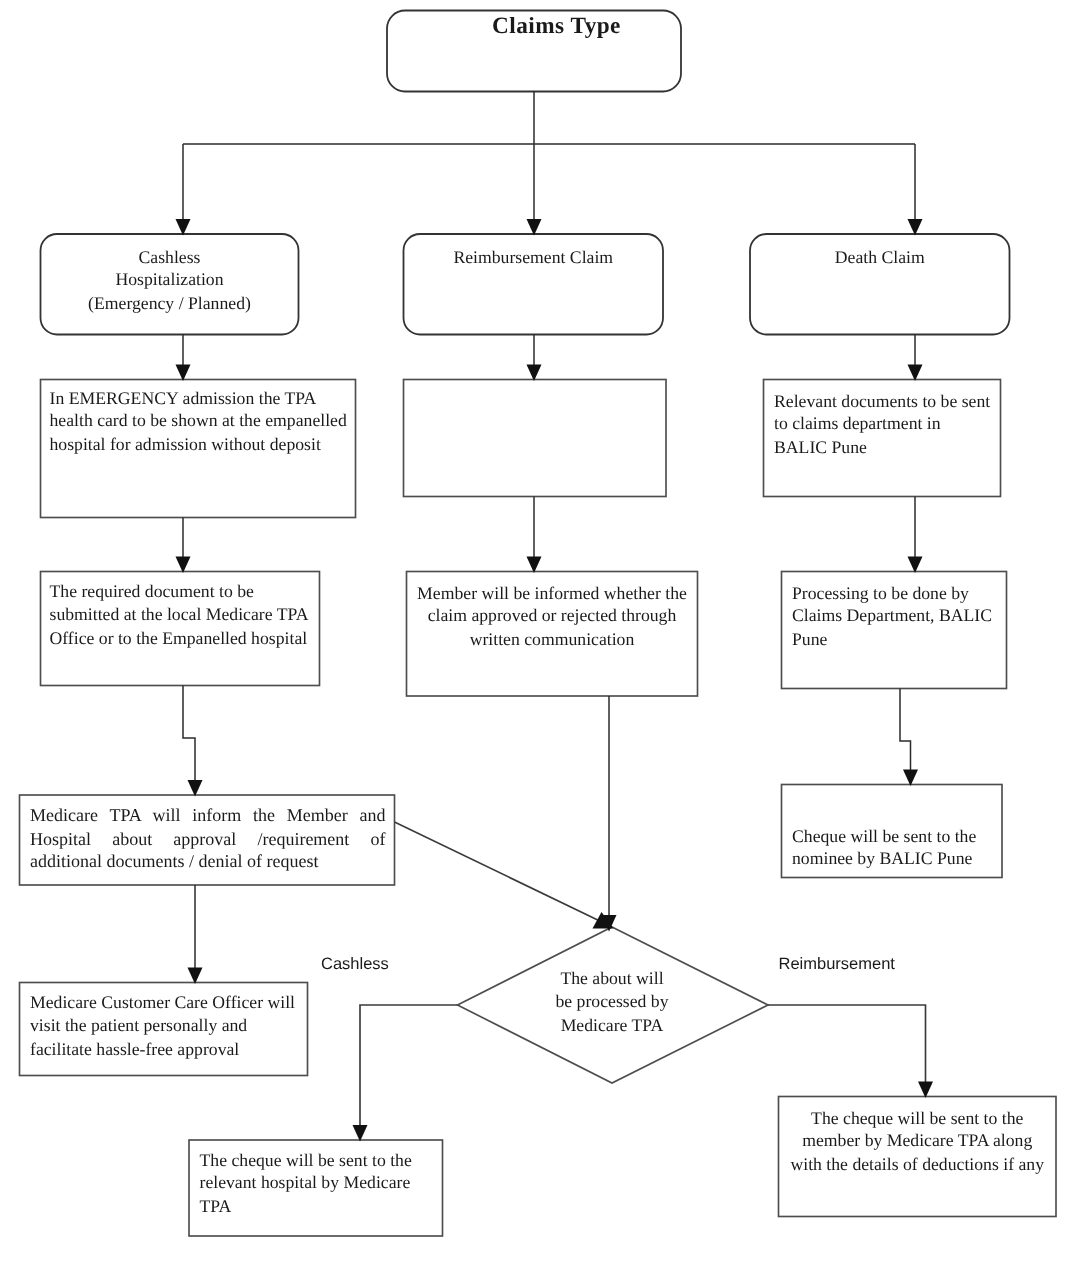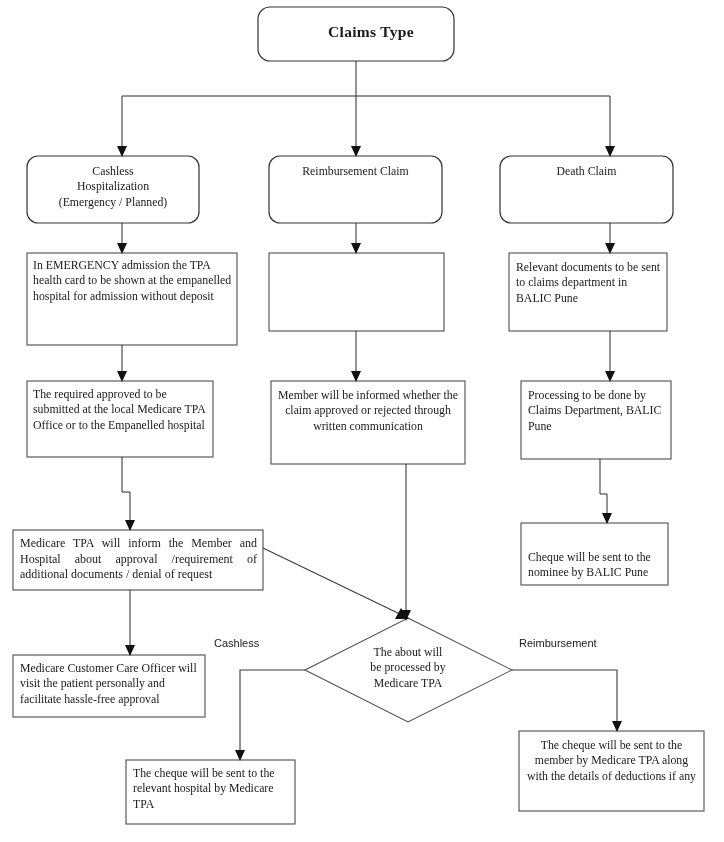--- a/index.html
+++ b/index.html
@@ -157,32 +157,32 @@
     <path class="conn-thin" d="M600,459 L600,494 L607,494 L607,517"></path>
     <polygon class="arrow-head" points="607,524 602,513 612,513"></polygon>
 
     <path class="conn" d="M305,670 L240,670 L240,754"></path>
     <polygon class="arrow-head" points="240,761 235,750 245,750"></polygon>
 
     <path class="conn" d="M512,670 L617,670 L617,725"></path>
     <polygon class="arrow-head" points="617,732 612,721 622,721"></polygon>
   </svg>
 
-  <div class="node-label title-label" style="left:258px; top:22px; width:196px;padding-left:30px;">Claims Type</div>
+  <div class="node-label title-label" style="left:258px; top:8px; width:196px;padding-left:30px;">Claims Type</div>
 
   <div class="node-label body-center" style="left:31px; top:164px; width:164px;">Cashless
 Hospitalization
 (Emergency / Planned)</div>
   <div class="node-label body-center" style="left:273px; top:164px; width:165px;">Reimbursement Claim</div>
   <div class="node-label body-center" style="left:504px; top:164px; width:165px;">Death Claim</div>
 
   <div class="node-label body-left" style="left:33px; top:258px; width:200px;">In EMERGENCY admission the TPA health card to be shown at the empanelled hospital for admission without deposit</div>
   <div class="node-label body-left" style="left:516px; top:260px; width:146px;">Relevant documents to be sent to claims department in BALIC Pune</div>
 
-  <div class="node-label body-left" style="left:33px; top:387px; width:175px;">The required approved to be submitted at the local Medicare TPA Office or to the Empanelled hospital</div>
+  <div class="node-label body-left" style="left:33px; top:387px; width:175px;">The required document to be submitted at the local Medicare TPA Office or to the Empanelled hospital</div>
   <div class="node-label body-center" style="left:276px; top:388px; width:184px;">Member will be informed whether the claim approved or rejected through written communication</div>
   <div class="node-label body-left" style="left:528px; top:388px; width:138px;">Processing to be done by Claims Department, BALIC Pune</div>
 
   <div class="node-label body-justify" style="left:20px; top:536px; width:237px;">Medicare TPA will inform the Member and Hospital about approval /requirement of additional documents / denial of request</div>
   <div class="node-label body-left" style="left:528px; top:550px; width:134px;">Cheque will be sent to the nominee by BALIC Pune</div>
 
   <div class="node-label body-left" style="left:20px; top:661px; width:180px;">Medicare Customer Care Officer will visit the patient personally and facilitate hassle-free approval</div>
 
   <div class="node-label body-center" style="left:340px; top:645px; width:136px;">The about will
 be processed by

